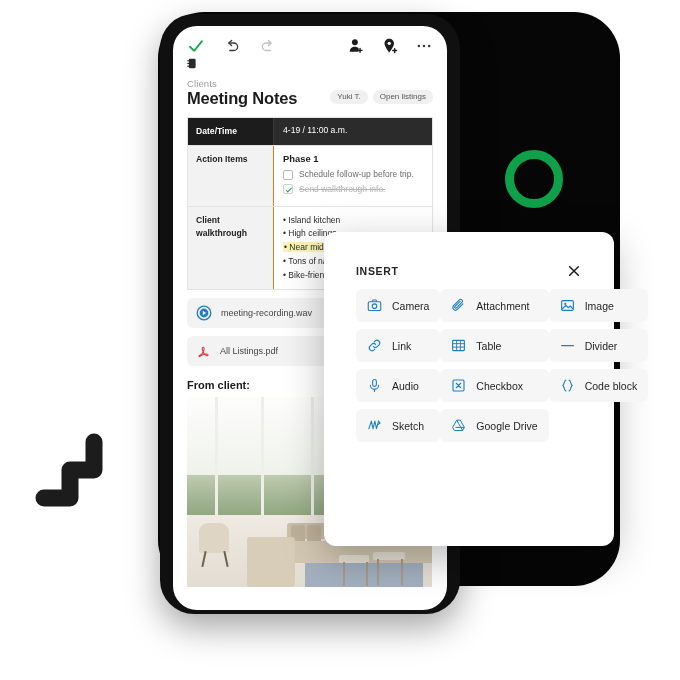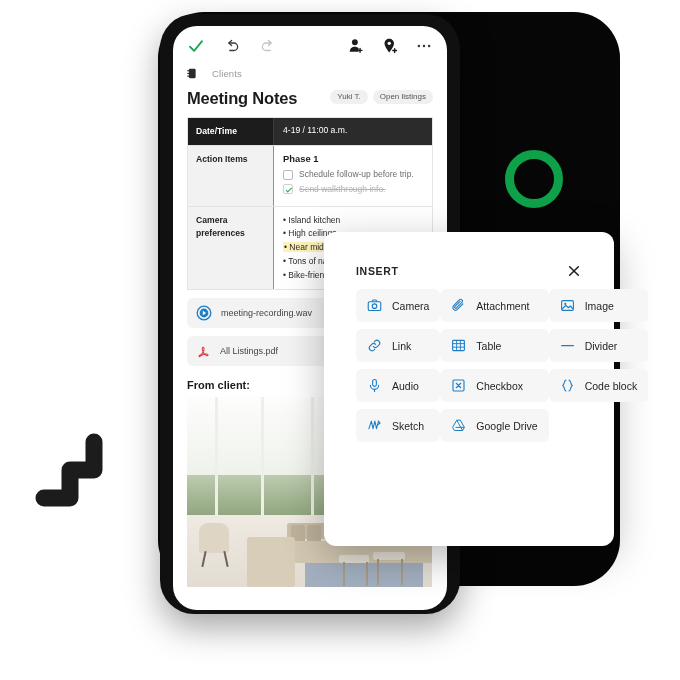--- a/index.html
+++ b/index.html
@@ -52,21 +52,21 @@
   }
   .tb-left{display:flex;align-items:center;gap:18px;}
   .tb-right{display:flex;align-items:center;gap:16px;margin-left:auto;}
   .tb-ic{width:18px;height:18px;display:block;}
 
   
   .crumbrow{
     display:flex;align-items:center;
     padding:4px 14px 0 14px;height:18px;
   }
-  .crumb{display:flex;align-items:flex-start;gap:16px;}
+  .crumb{display:flex;align-items:flex-start;gap:9px;flex-direction:column;}
   .crumb-label{font-size:9.5px;color:#9b9b9b;letter-spacing:.1px;}
   .chips{margin-left:auto;display:flex;gap:5px;margin-top:48px;}
   .chip{
     background:#f0f0f0;border-radius:9px;
     padding:2px 7px;font-size:8px;color:#555;
     white-space:nowrap;line-height:1.3;
   }
 
   
   .title{
@@ -241,21 +241,21 @@
             <span class="ck-t">Schedule follow-up before trip.</span>
           </div>
           <div class="ck">
             <span class="box on"></span>
             <span class="ck-t done">Send walkthrough info.</span>
           </div>
         </div>
       </div>
 
       <div class="trow">
-        <div class="tc-l">Camera preferences</div>
+        <div class="tc-l">Client walkthrough</div>
         <div class="tc-r">
           <div class="bul">•&nbsp;<span>Island kitchen</span></div>
           <div class="bul">•&nbsp;<span>High ceilings</span></div>
           <div class="bul"><span class="hl">•&nbsp;<span>Near middle school</span></span></div>
           <div class="bul">•&nbsp;<span>Tons of natural light</span></div>
           <div class="bul">•&nbsp;<span>Bike-friendly streets</span></div>
         </div>
       </div>
     </div>
 

